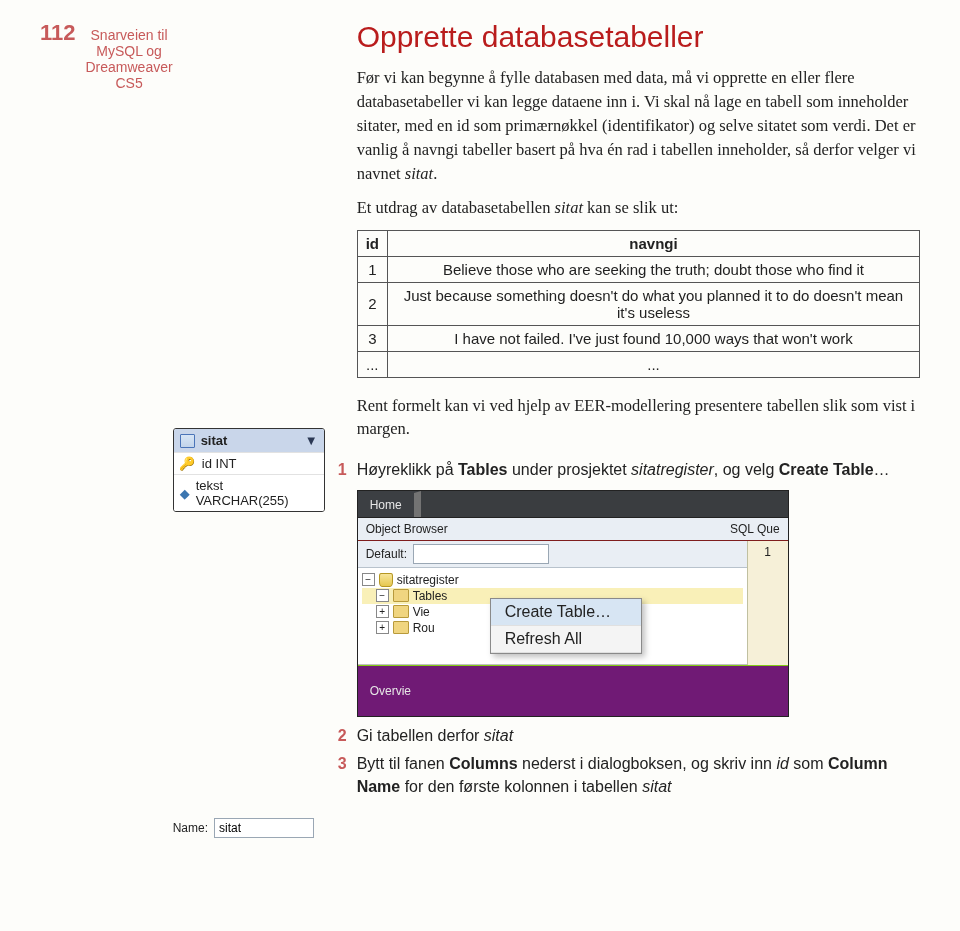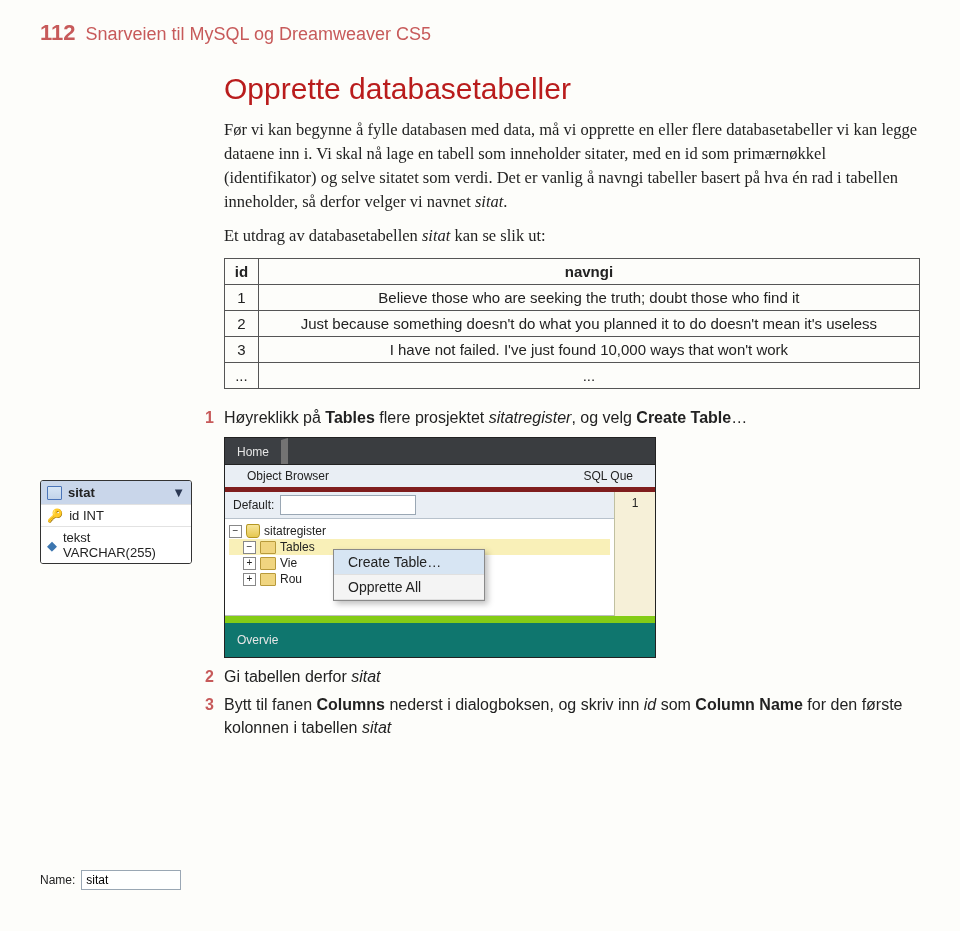--- a/index.html
+++ b/index.html
@@ -6,37 +6,38 @@
     margin: 0;
     padding: 0;
     font-family: Georgia, 'Times New Roman', serif;
     background: #fdfdfa;
     color: #222;
     width: 960px;
   }
   .page {
     padding: 20px 40px 30px 40px;
     display: flex;
-    flex-direction: column;
+    flex-direction: row;
   }
   .header-line {
     display: flex;
     align-items: baseline;
     gap: 10px;
     font-family: "Segoe UI", Arial, sans-serif;
     color: #c75a5a;
     margin-bottom: 26px;
   }
   .page-number {
     font-size: 22px;
     font-weight: 600;
   }
   .running-head {
-    font-size: 18px;
+    font-size: 14px;
     font-weight: 300;
+    text-align: center;
   }
   .two-col {
     display: flex;
     gap: 24px;
   }
   .margin-col {
     width: 160px;
     flex-shrink: 0;
     padding-top: 408px;
   }
@@ -153,22 +154,22 @@
     border-top:2px solid transparent;
     display:flex; align-items:center; gap:6px;
   }
   .wb-tab.home { background:#3c3f43; }
   .wb-tab .x { color:#bbb; font-size:13px; }
   .wb-body { background:#fff; color:#222; }
   .wb-top-labels {
     display:flex; justify-content:space-between;
     font-size:12px; color:#222;
     background:#e9eef4;
-    padding:4px 22px;
-    border-bottom:5px solid #7f1d1d;
+    padding:4px 8px;
+    border-bottom:1px solid #7f1d1d;
   }
   .wb-default {
     background:#e9eef4;
     padding:3px 8px;
     border-bottom:1px solid #b8c2cc;
     display:flex; align-items:center; gap:6px;
   }
   .wb-default input {
     height:16px; border:1px solid #9aa7b4; width:130px; font-size:11px;
   }
@@ -196,33 +197,33 @@
     background: linear-gradient(#f7e59a,#e6c84f);
     border-radius:2px 2px 3px 3px/3px 3px 5px 5px;
     border:1px solid #b59722;
   }
   .fold-ic {
     width:14px;height:11px;display:inline-block;
     background:#f0d580;border:1px solid #b89a3b;border-radius:1px;
   }
   .sel { background:#f9f0b8; }
   .context-menu {
-    position:absolute; left:108px; top:30px;
+    position:absolute; left:132px; top:30px;
     background:#f4f4f4; border:1px solid #8a8a8a;
     box-shadow: 3px 3px 6px rgba(0,0,0,0.25);
-    font-size:14px; min-width:150px;
+    font-size:16px; min-width:150px;
   }
   .context-menu .mi {
     padding:4px 14px; border-bottom:1px solid #e0e0e0;
   }
   .context-menu .mi.hov {
     background:#d7e5f3;
   }
   .wb-overview {
-    background:#0f766e; color:#e6e6e6; padding:10px 12px; border-top:7px solid #84cc16;
+    background:#701a75; color:#e6e6e6; padding:18px 12px; border-top:1px solid #84cc16;
   }
 
   
   .name-mock {
     display:flex; align-items:center; gap:6px;
     font-family: Tahoma, sans-serif; font-size:12px;
     width:160px; margin-top:6px;
   }
   .name-mock input {
     border:1px solid #9aa7b4; height:18px; font-size:12px; padding:0 4px; width:90px;
@@ -298,25 +299,28 @@
           <td>3</td>
           <td>I have not failed. I've just found 10,000 ways that won't work</td>
         </tr>
         <tr>
           <td>...</td>
           <td>...</td>
         </tr>
       </tbody>
         </table>
 
+      <div class="body-text">
+        <p>Rent formelt kan vi ved hjelp av EER-modellering presentere tabellen slik som vist i margen.</p>
+      </div>
 
       <div class="step-line">
         <span class="step-num outer">1</span>
         <span>
-          <span>Høyreklikk på </span><b class="strong">Tables</b><span> flere prosjektet </span><i class="it">sitatregister</i><span>, og velg </span><b class="strong">Create Table</b><span>…</span>
+          <span>Høyreklikk på </span><b class="strong">Tables</b><span> under prosjektet </span><i class="it">sitatregister</i><span>, og velg </span><b class="strong">Create Table</b><span>…</span>
         </span>
       </div>
 
       <div class="wb">
         <div class="wb-tabs">
           <div class="wb-tab home">Home</div>
         </div>
         <div class="wb-body">
           <div class="wb-top-labels">
             <span>Object Browser</span>
@@ -345,21 +349,21 @@
                   <span>Vie</span>
                 </div>
                 <div class="row ind1">
                   <span class="toggle">+</span>
                   <span class="fold-ic"></span>
                   <span>Rou</span>
                 </div>
 
                 <div class="context-menu">
                   <div class="mi hov">Create Table…</div>
-                  <div class="mi">Opprette All</div>
+                  <div class="mi">Refresh All</div>
                 </div>
               </div>
             </div>
             <div class="wb-right-num">
               <div style="padding-top:4px">1</div>
             </div>
           </div>
           <div class="wb-overview">Overvie</div>
         </div>
       </div>

